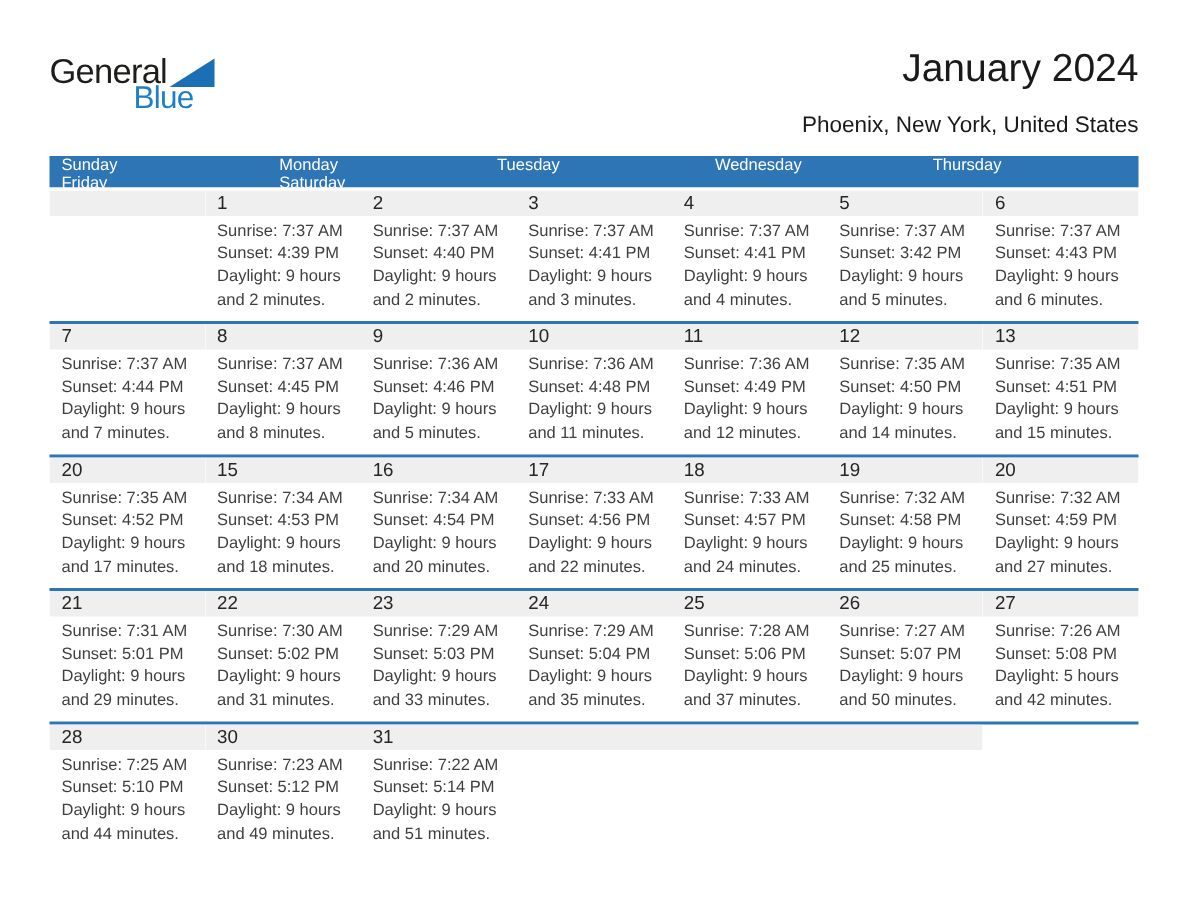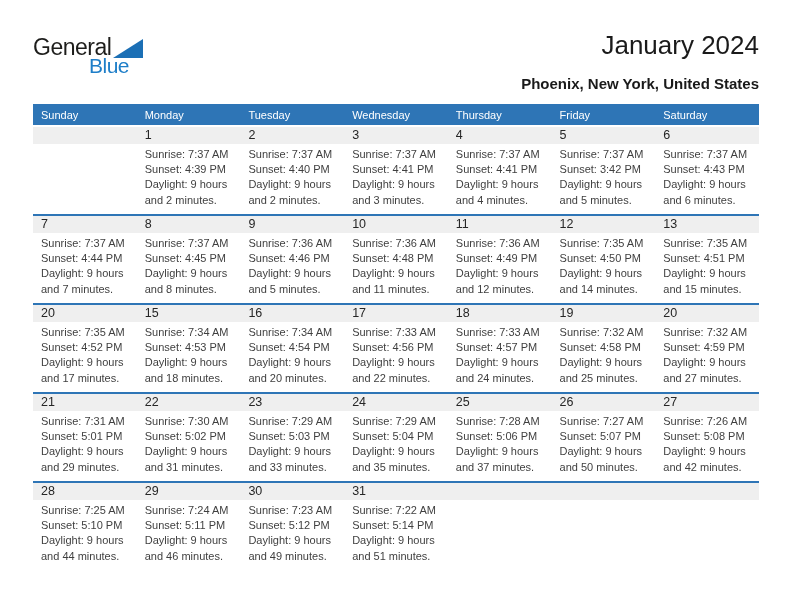--- a/index.html
+++ b/index.html
@@ -21,26 +21,26 @@
   .logo-flag {
     width: 0; height: 0; margin-left: 2px; margin-bottom: 1px;
     border-left: 30px solid transparent;
     border-bottom: 19px solid #1b6fb5;
   }
   .logo-blue {
     font-size: 21px; color: #1e7ec8; letter-spacing: -0.5px; margin: -4px 0 0 56px;
   }
   .title-block { position: absolute; right: 0; top: 30px; text-align: right; }
   .cal-title { margin: 0; font-size: 26px; font-weight: 400; color: #1a1a1a; }
-  .cal-subtitle { margin: 14px 0 0 0; font-size: 15px; font-weight: 700; color: #1a1a1a; }
+  .cal-subtitle { margin: 14px 0 0 0; font-size: 15px; font-weight: 400; color: #1a1a1a; }
 
   
   .cal { position: absolute; top: 104px; left: 33px; width: 726px; }
   .cal-head {
-    display: grid; grid-template-columns: repeat(7, 1fr);
+    display: grid; grid-template-columns: repeat(5, 1fr);
     background: #2e75b6; height: 21px; align-items: center;
   }
   .dow { color: #ffffff; font-size: 11px; padding-left: 8px; }
   .week {
     display: grid; grid-template-columns: repeat(7, 1fr);
     border-top: 2px solid #2e75b6; height: 87px;
   }
   .week.first { border-top-color: #ffffff; }
   .cell { overflow: hidden; }
   .daynum {
@@ -302,42 +302,34 @@
       <div>Sunrise: 7:27 AM</div>
       <div>Sunset: 5:07 PM</div>
       <div>Daylight: 9 hours and 50 minutes.</div>
     </div>
   </div>
           <div class="cell">
     <div class="daynum">27</div>
     <div class="details">
       <div>Sunrise: 7:26 AM</div>
       <div>Sunset: 5:08 PM</div>
-      <div>Daylight: 9 hours and 42 minutes.</div>
+      <div>Daylight: 5 hours and 42 minutes.</div>
     </div>
   </div>
         </div>
         <div class="week">
           <div class="cell">
     <div class="daynum">28</div>
     <div class="details">
       <div>Sunrise: 7:25 AM</div>
       <div>Sunset: 5:10 PM</div>
       <div>Daylight: 9 hours and 44 minutes.</div>
     </div>
   </div>
           <div class="cell">
-    <div class="daynum">29</div>
-    <div class="details">
-      <div>Sunrise: 7:24 AM</div>
-      <div>Sunset: 5:11 PM</div>
-      <div>Daylight: 9 hours and 46 minutes.</div>
-    </div>
-  </div>
-          <div class="cell">
     <div class="daynum">30</div>
     <div class="details">
       <div>Sunrise: 7:23 AM</div>
       <div>Sunset: 5:12 PM</div>
       <div>Daylight: 9 hours and 49 minutes.</div>
     </div>
   </div>
           <div class="cell">
     <div class="daynum">31</div>
     <div class="details">

